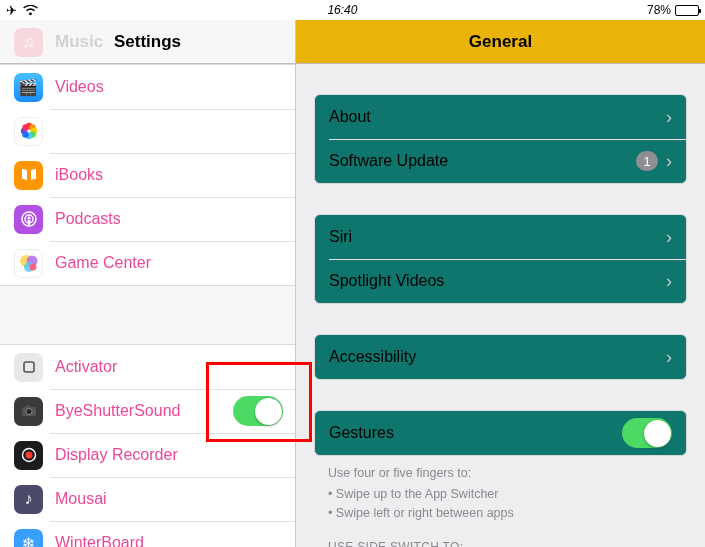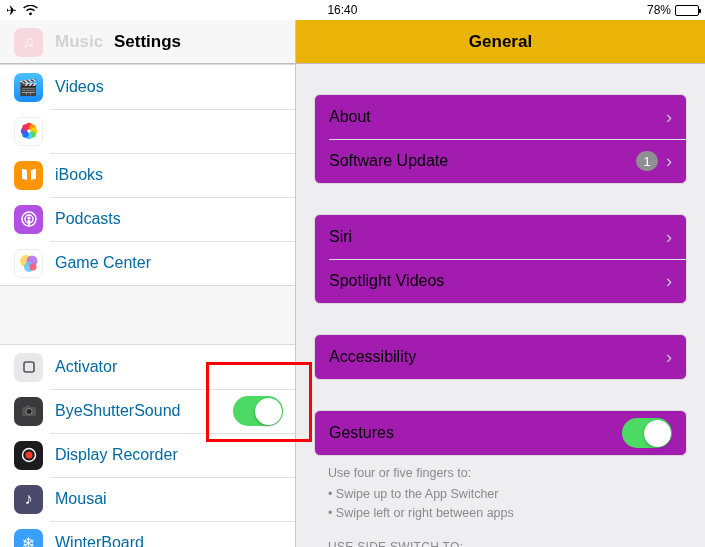--- a/index.html
+++ b/index.html
@@ -17,31 +17,31 @@
   .main { flex: 1; display: flex; min-height: 0; }
   .sidebar { width: 296px; border-right: 1px solid #c9c9c9; display: flex; flex-direction: column; background: #f7f7f8; }
   .detail { flex: 1; background: #eeeef0; display: flex; flex-direction: column; min-width:0; }
   .header { height: 44px; display:flex; align-items:center; justify-content:center; border-bottom:1px solid #bdbdc0; background: #f7f7f8; font-weight:600; font-size:17px; }
   .sidebar .header { background:#f7f7f8; }
   .detail .header { background:#eab308; }
   .group { background:#fff; border-top:1px solid #d9d9dc; border-bottom:1px solid #d9d9dc; }
   .row { height:44px; display:flex; align-items:center; padding: 0 12px 0 14px; background:#fff; position:relative; }
   .row + .row::before { content:""; position:absolute; left:50px; right:0; top:0; height:1px; background:#e1e1e4; }
   .icon { width:29px; height:29px; border-radius:7px; margin-right:12px; display:flex; align-items:center; justify-content:center; font-size:16px; color:#fff; flex-shrink:0; }
-  .row .label { flex:1; font-size:16px; color:#0369a1; }
+  .row .label { flex:1; font-size:16px; color:#ec4899; }
   .chevron { color:#c7c7cc; font-size:18px; margin-left:6px; }
   .spacer { height: 36px; }
   .spacer-sm { height: 22px; }
   .badge { background:#8e8e93; color:#fff; border-radius:10px; min-width:22px; height:20px; padding:0 7px; display:flex; align-items:center; justify-content:center; font-size:13px; margin-right:2px;}
   .toggle { width:50px; height:30px; border-radius:15px; background:#e5e5ea; position:relative; transition: background .2s; flex-shrink:0;}
   .toggle .knob { position:absolute; width:27px; height:27px; background:#fff; border-radius:50%; top:1.5px; left:1.5px; box-shadow:0 1px 3px rgba(0,0,0,.3);}
   .toggle.on { background:#4cd964; }
   .toggle.on .knob { left:auto; right:1.5px; }
   .detail-scroll { flex:1; overflow-y:auto; padding: 0 18px; }
-  .dgroup { background:#a21caf; border:1px solid #d9d9dc; border-radius:6px; margin-top: 30px; }
+  .dgroup { background:#0f766e; border:1px solid #d9d9dc; border-radius:6px; margin-top: 30px; }
   .drow { height:44px; display:flex; align-items:center; padding:0 14px; position:relative;}
   .drow + .drow::before { content:""; position:absolute; left:14px; right:0; top:0; height:1px; background:#e1e1e4;}
   .drow .label { flex:1; font-size:16px; }
   .footer-text { padding: 8px 14px 0 14px; font-size:12.5px; color:#8a8a8e; line-height:1.5;}
   .footer-text ul { list-style: none; padding:0; margin-top:2px;}
   .footer-text ul li::before { content:"• "; }
   .section-label { padding: 18px 14px 4px 14px; font-size:12px; color:#8a8a8e; letter-spacing:0.3px; }
   .highlight-box { position:absolute; border:3px solid #f00; pointer-events:none; z-index:50; }
   
   .faded-row { position:absolute; top:0; left:0; right:0; height:44px; display:flex; align-items:center; padding-left:14px; opacity:.15; z-index:0;}
@@ -55,21 +55,21 @@
 
   <div class="status-bar">
     <div class="status-left">
       <span class="airplane">✈</span>
       <span class="wifi">
         <svg width="15" height="11" viewBox="0 0 15 11">
             <path d="M7.5 10.2c.8 0 1.4-.6 1.4-1.4S8.3 7.4 7.5 7.4 6.1 8 6.1 8.8s.6 1.4 1.4 1.4zM4 6.3c1-.9 2.2-1.4 3.5-1.4S10 5.4 11 6.3l1-1C10.6 4 9.1 3.3 7.5 3.3S4.4 4 3 5.3l1 1zM1.1 3.5C2.9 1.9 5.1 1 7.5 1s4.6.9 6.4 2.5l1-1C12.8.7 10.2-.3 7.5-.3S2.2.7.1 2.5l1 1z" fill="#000"></path>
           </svg>
       </span>
     </div>
-    <div style="font-weight:500;">16:40</div>
+    <div style="font-weight:500;font-style:italic;">16:40</div>
     <div class="status-right">
       <span>78%</span>
       <span class="battery">
         <span class="battery-shell"><span class="battery-fill"></span></span>
       </span>
     </div>
   </div>
 
   <div class="main">
 

